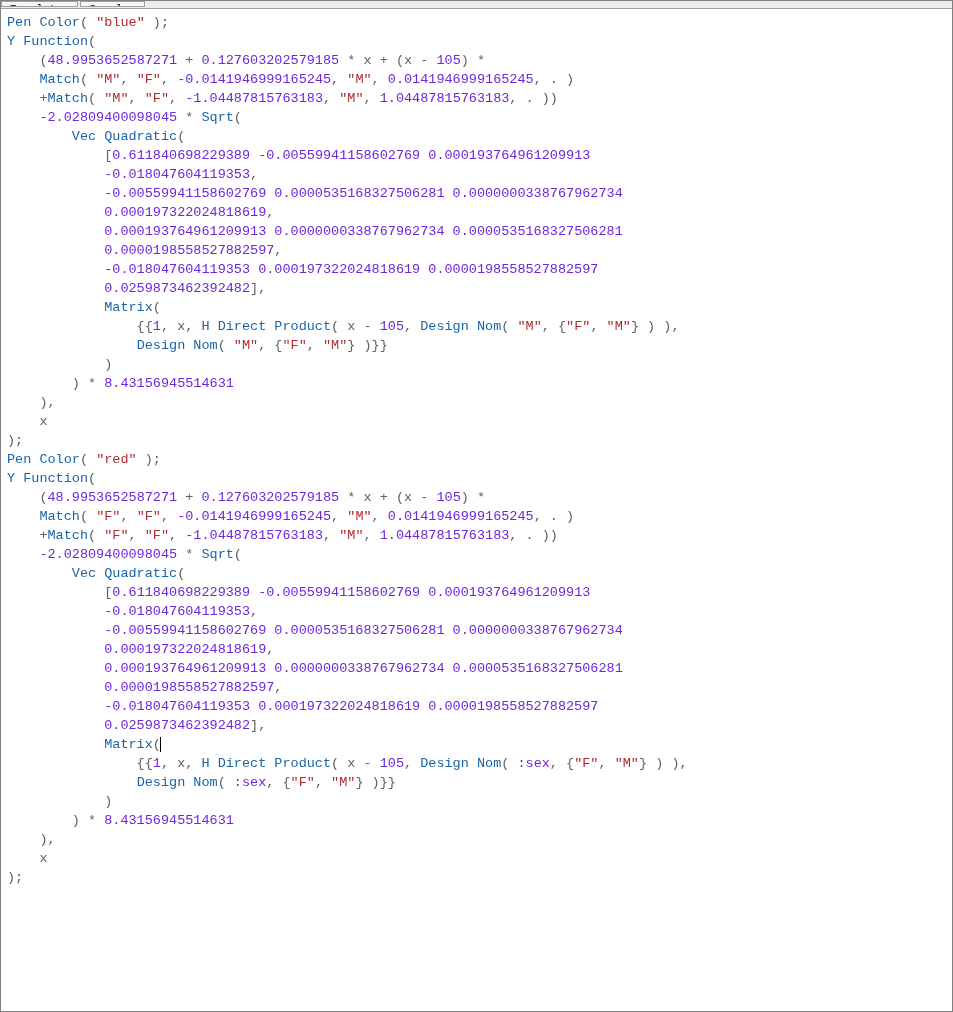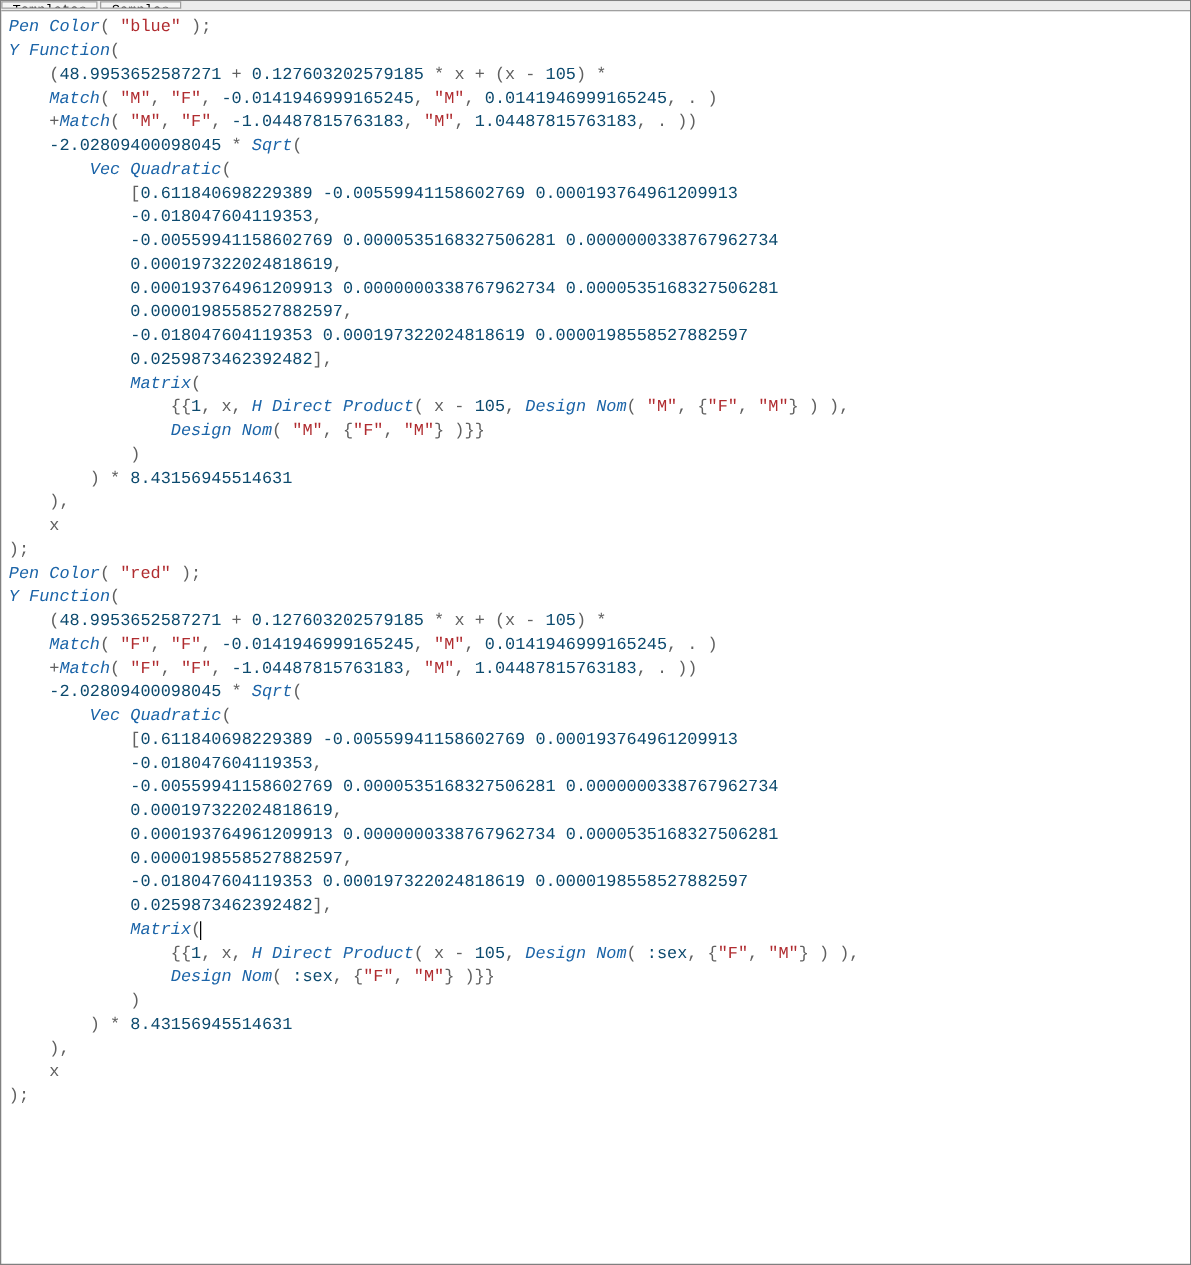--- a/index.html
+++ b/index.html
@@ -37,22 +37,22 @@
   .code-area {
     padding: 4px 6px;
     white-space: pre;
     font-family: Consolas, "Courier New", monospace;
     font-size: 13.5px;
     line-height: 19px;
     color: #606060;
     overflow: auto;
     height: calc(100% - 10px);
   }
-  .fn   { color: #1b64a8; font-style: italic; }
-  .num  { color: #0c4a6e; }
+  .fn   { color: #1b64a8; }
+  .num  { color: #6d28d9; }
   .str  { color: #b02c30; }
   .op   { color: #606060; }
   .cur  { border-right: 1px solid #000; margin-left:-1px; }
 </style>
 </head>
 <body>
 
 <div class="window">
   <div class="tab-bar">
     <div class="tab">Templates</div>

